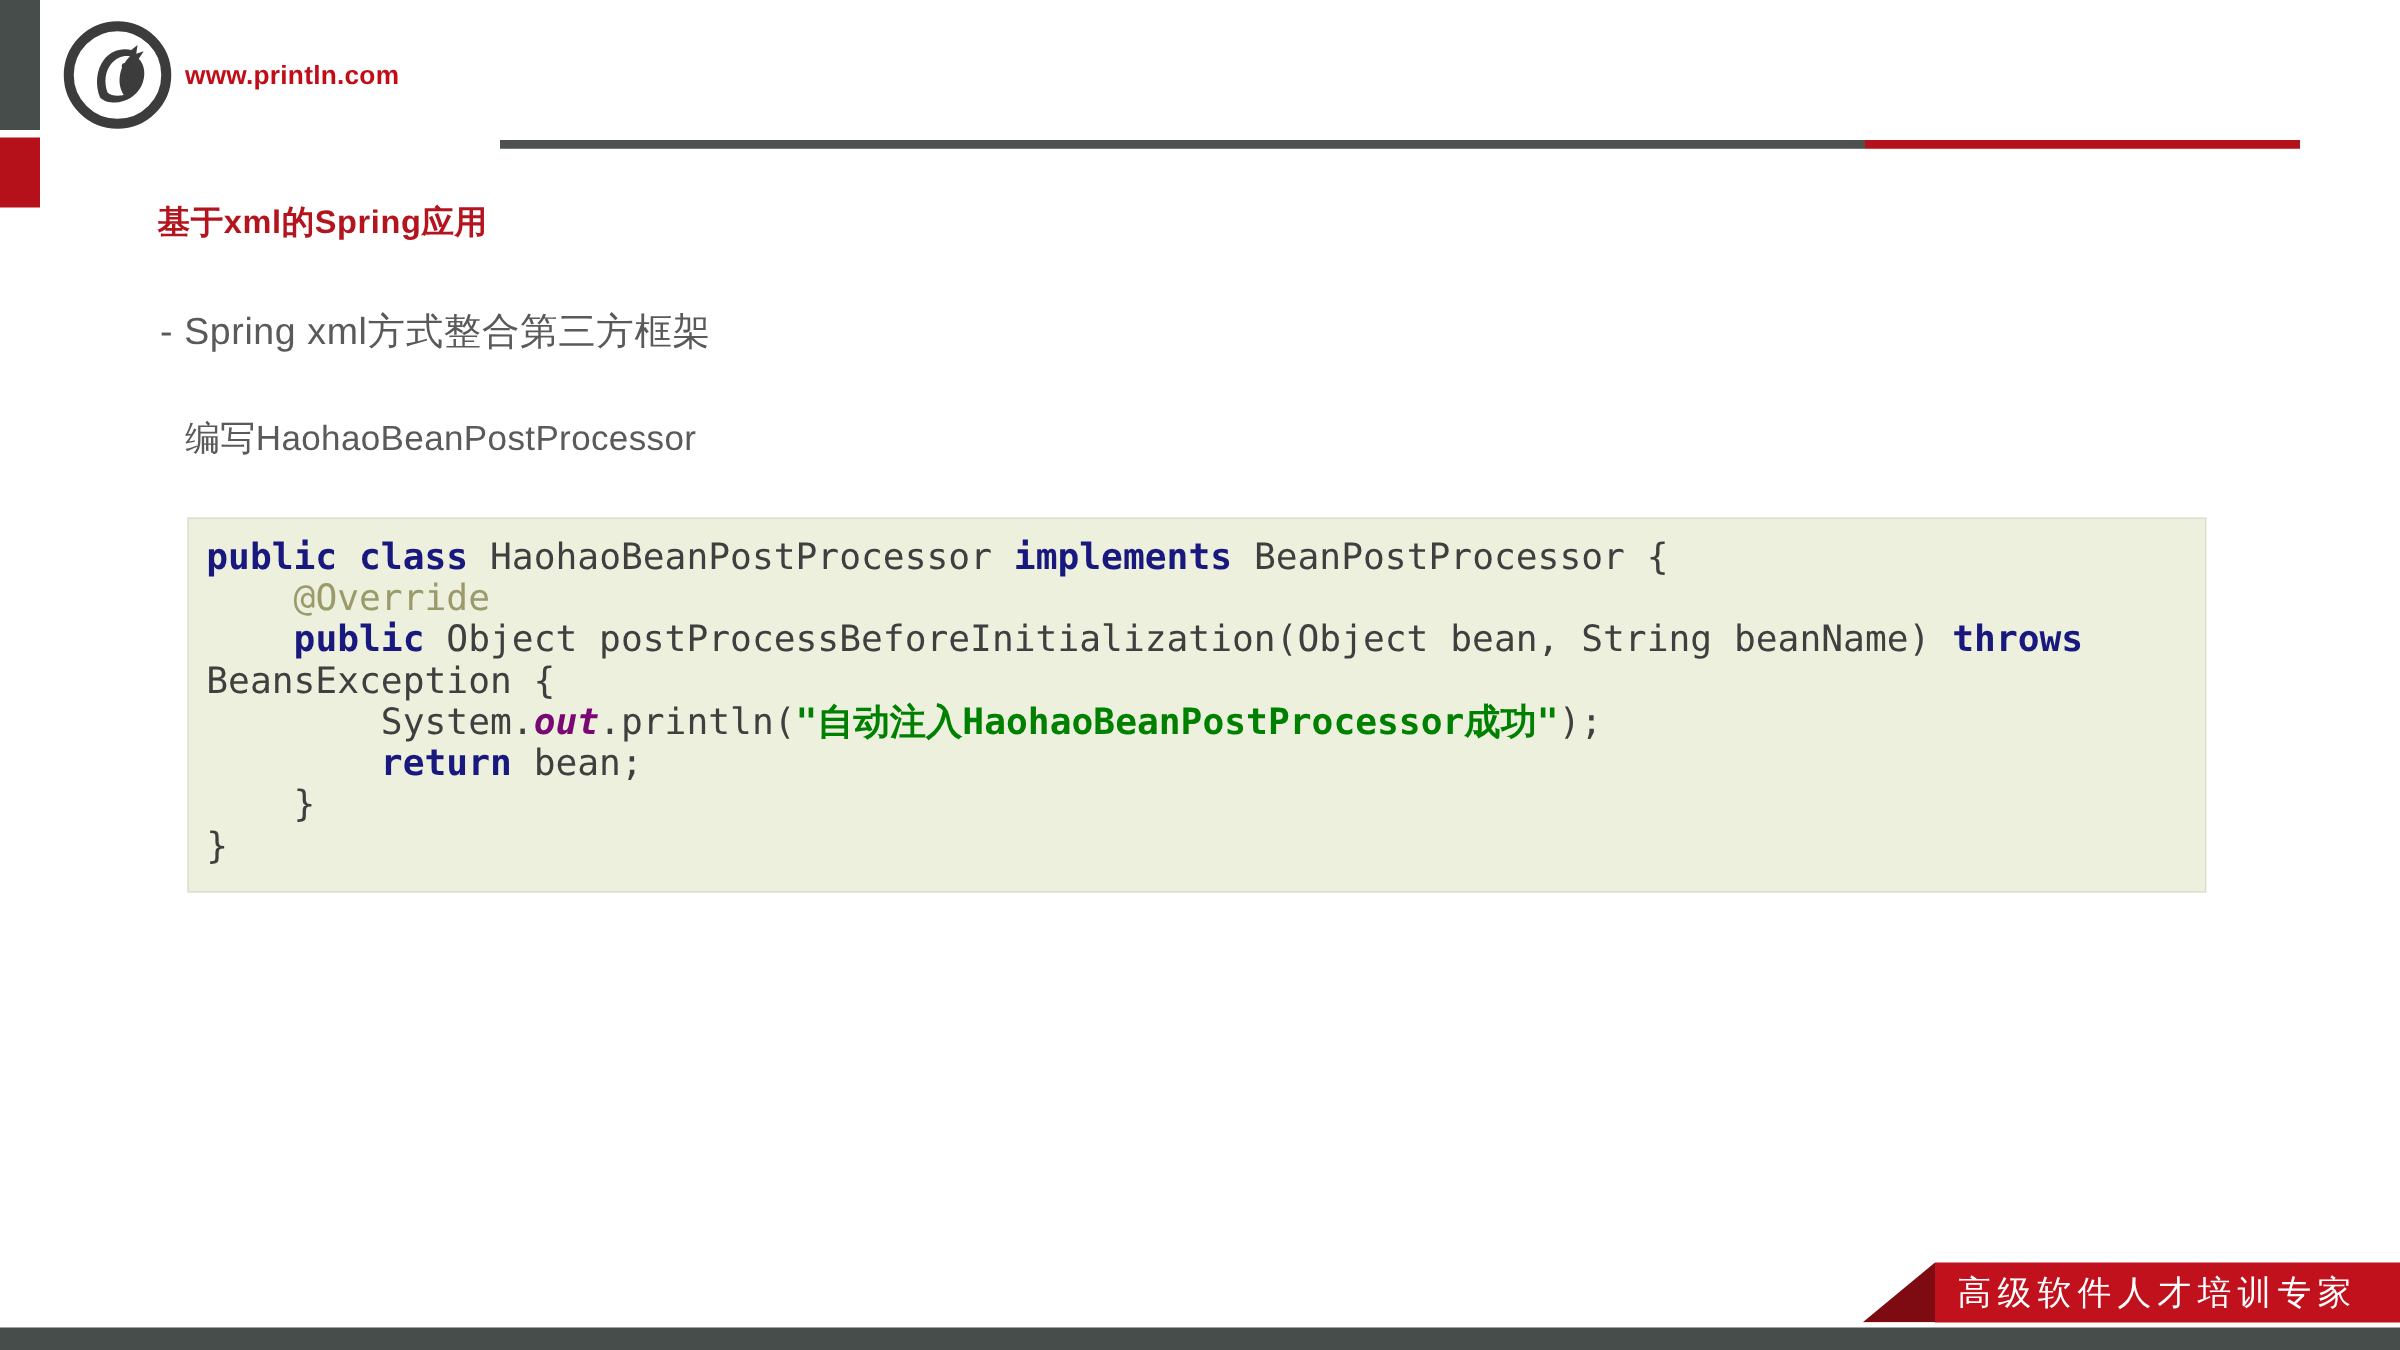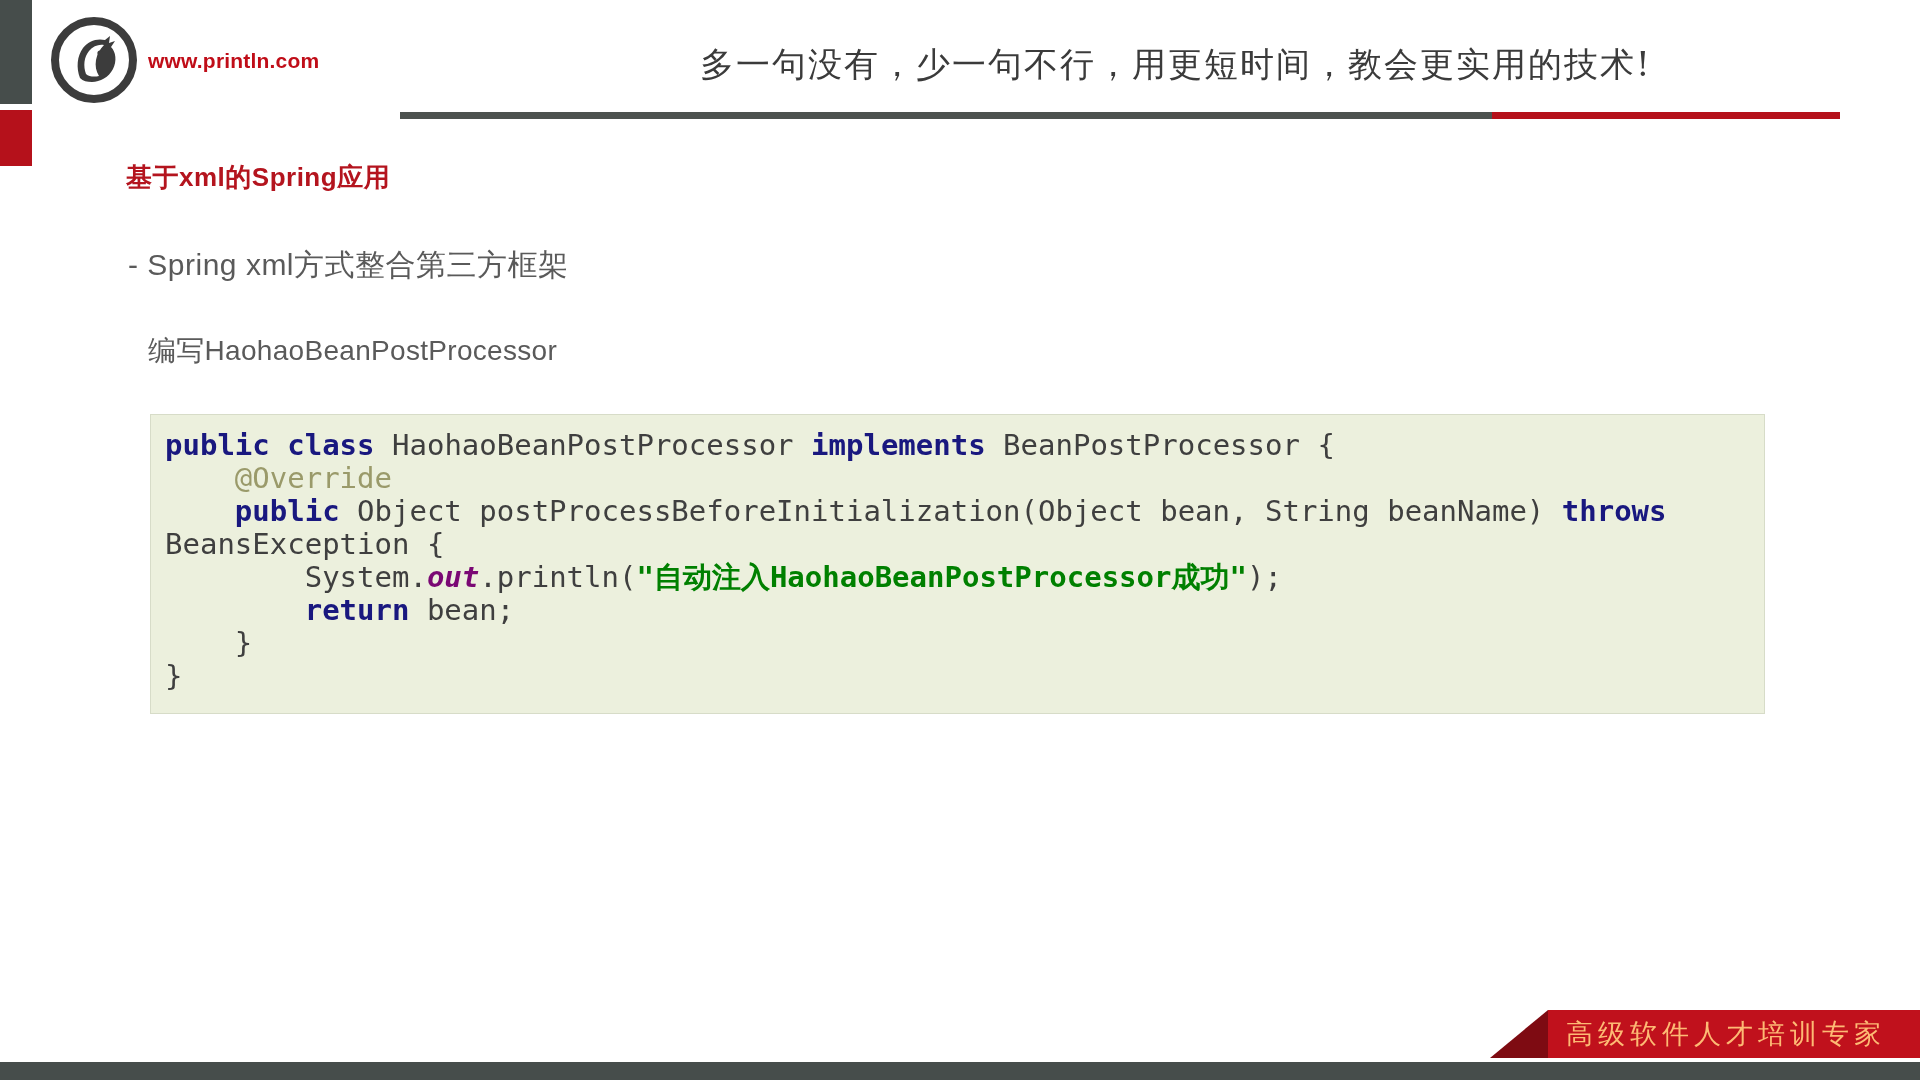--- a/index.html
+++ b/index.html
@@ -183,21 +183,21 @@
   }
   .ribbon-body {
     background: #c0111c;
     padding: 0 34px 0 18px;
     display: flex;
     align-items: center;
   }
   .ribbon-text {
     font-family: "DejaVu Serif", "Liberation Serif", serif;
     font-size: 27px;
-    color: #fdba74;
+    color: #ffffff;
     letter-spacing: 5px;
     white-space: nowrap;
   }
 </style>
 </head>
 <body>
 
 <div class="edge-gray"></div>
 <div class="edge-red"></div>
 
@@ -210,21 +210,20 @@
         <path d="M30 62 C26 52 27 40 33 32 C38 25 47 22 55 24 L60 20 L59 27 L65 25 L61 31 C66 36 67 45 63 53 C59 61 50 66 42 66 C37 66 33 65 30 62 Z" fill="#3c3c3c"></path>
         <path d="M36 58 C33 50 34 41 39 35 C43 30 49 28 54 29 C50 33 47 38 46 44 C45 50 46 55 49 60 C45 61 39 61 36 58 Z" fill="#ffffff"></path>
         <circle cx="50" cy="37" r="2.6" fill="#3c3c3c"></circle>
       </svg>
     </span>
     <span class="logo-text">
       <span class="logo-url">www.println.com</span>
     </span>
   </div>
 
-  <div class="tagline">多一句没有，少一句不行，用更短时间，教会更实用的技术!</div>
 
   <div class="header-rule">
     <span class="seg-gray"></span>
     <span class="seg-red"></span>
   </div>
 </div>
 
 <div class="slide-title">基于xml的Spring应用</div>
 <div class="slide-subtitle">- Spring xml方式整合第三方框架</div>
 <div class="section-label">编写HaohaoBeanPostProcessor</div>

